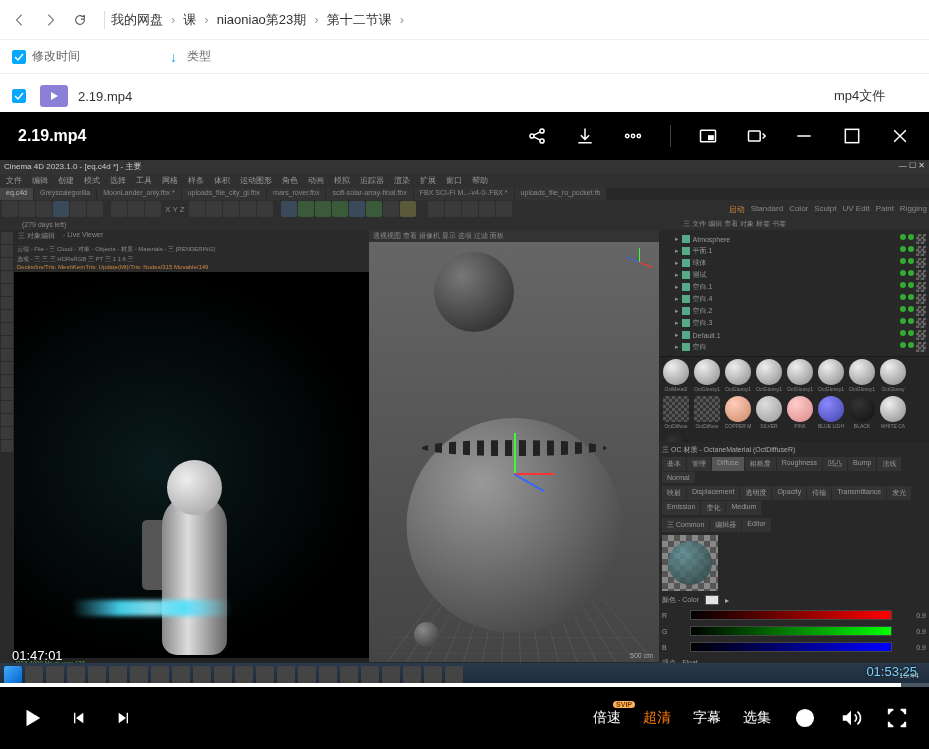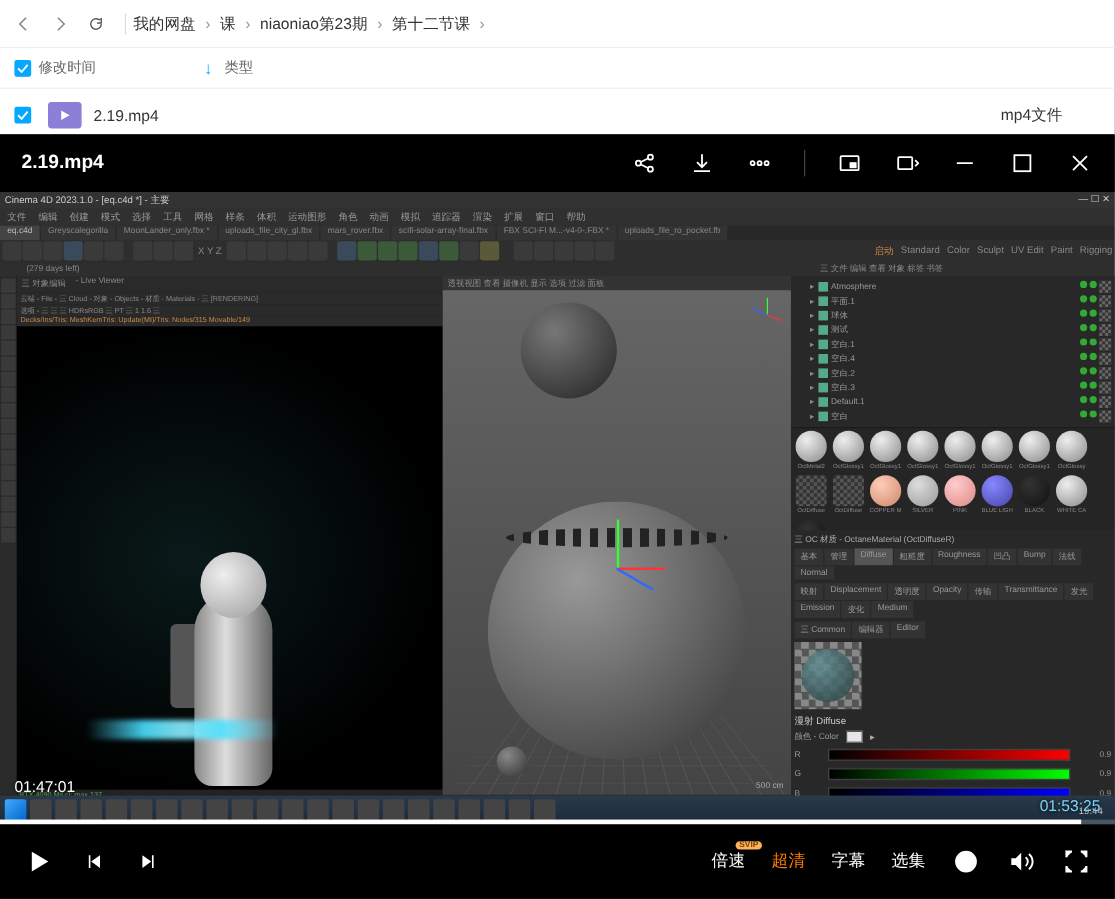--- a/index.html
+++ b/index.html
@@ -643,21 +643,20 @@
                 <span class="me-tab">Emission</span>
                 <span class="me-tab">变化</span>
                 <span class="me-tab">Medium</span>
               </div>
             <div class="me-tabs" id="me-tabs3">
                 <span class="me-tab">三 Common</span>
                 <span class="me-tab">编辑器</span>
                 <span class="me-tab">Editor</span>
               </div>
             <div class="me-preview"></div>
-            <div style="font-size:8px;color:#ccc;margin:3px 0">漫射  Diffuse</div>
             <div style="display:flex;align-items:center;gap:6px;margin-bottom:3px">
               <span style="font-size:7px">颜色 - Color</span>
               <span style="width:14px;height:10px;background:#e5e5e5;border:1px solid #555"></span>
               <span style="font-size:8px;color:#aaa">▸</span>
             </div>
             <div class="me-row">
                 <span class="me-label">R</span>
                 <div class="me-slider sl-r"></div>
                 <span class="me-val">0.9</span>
               </div>

